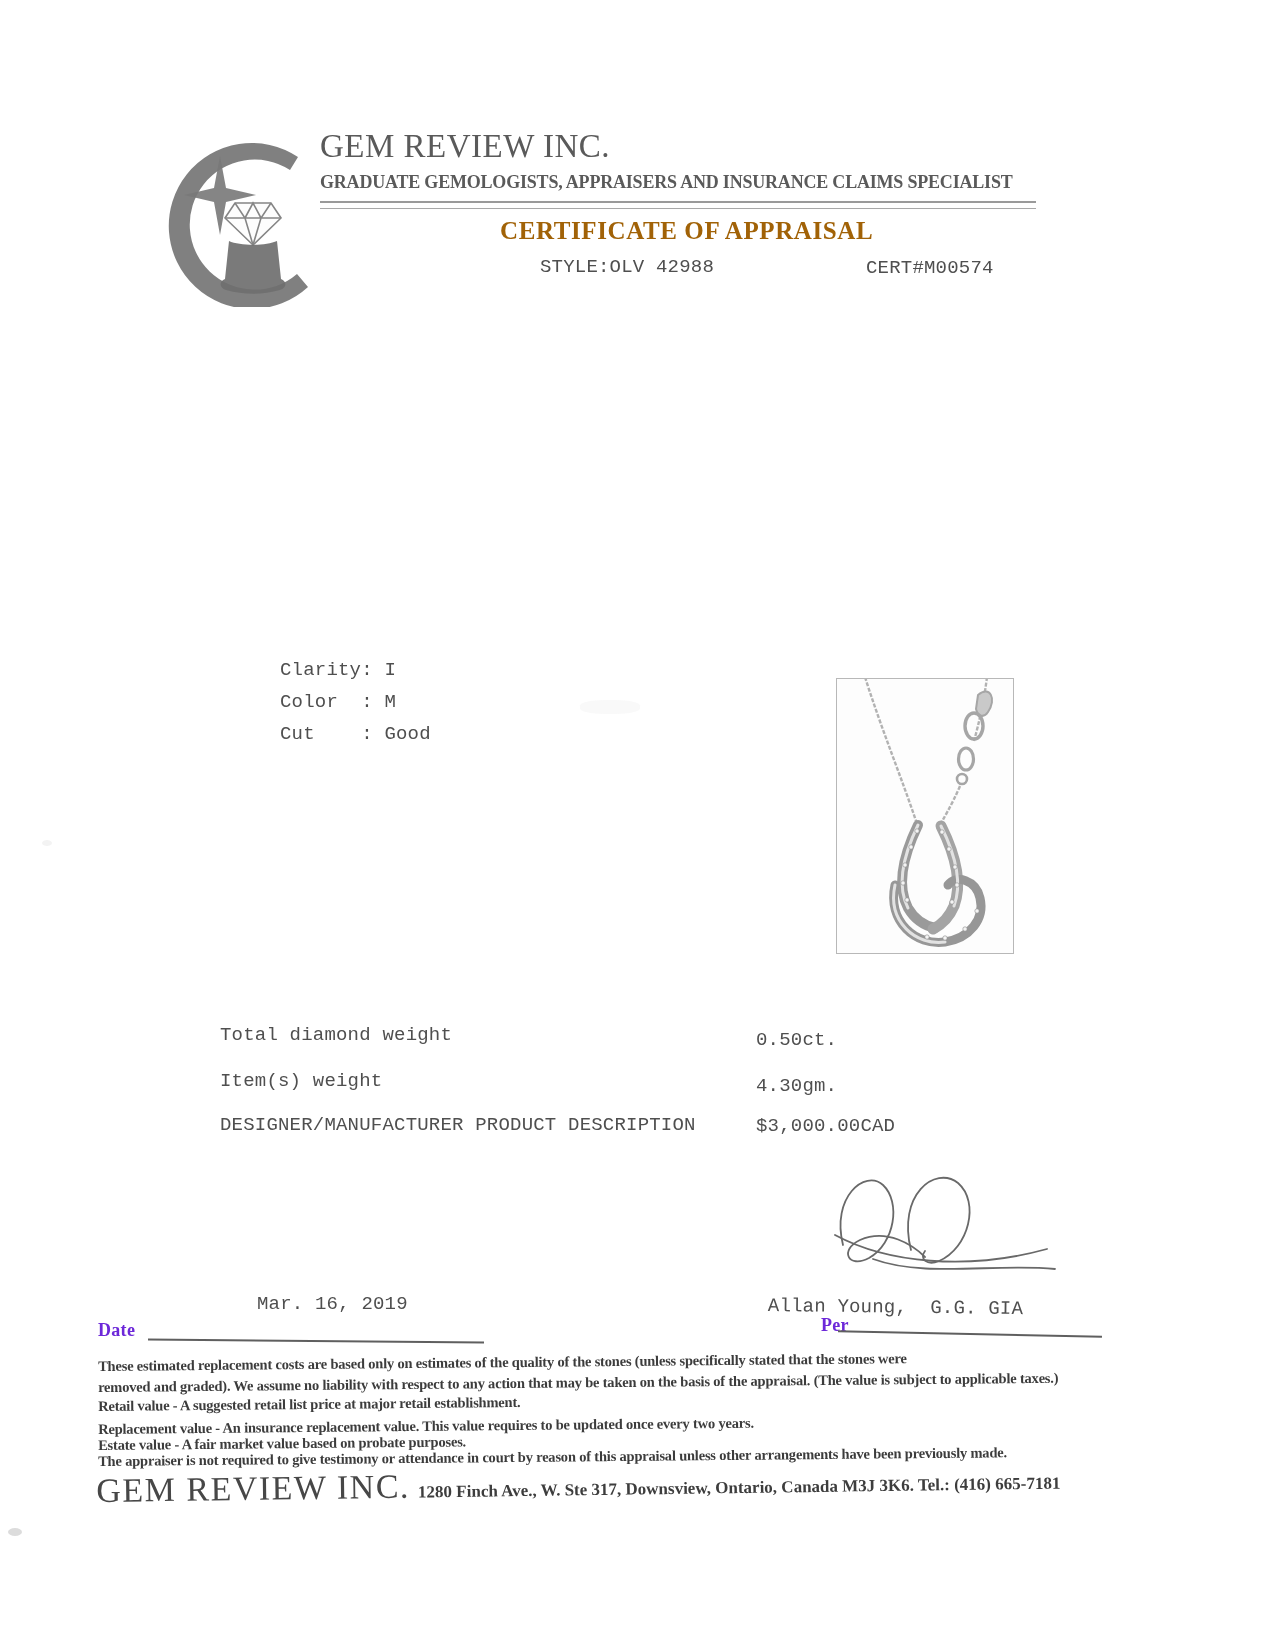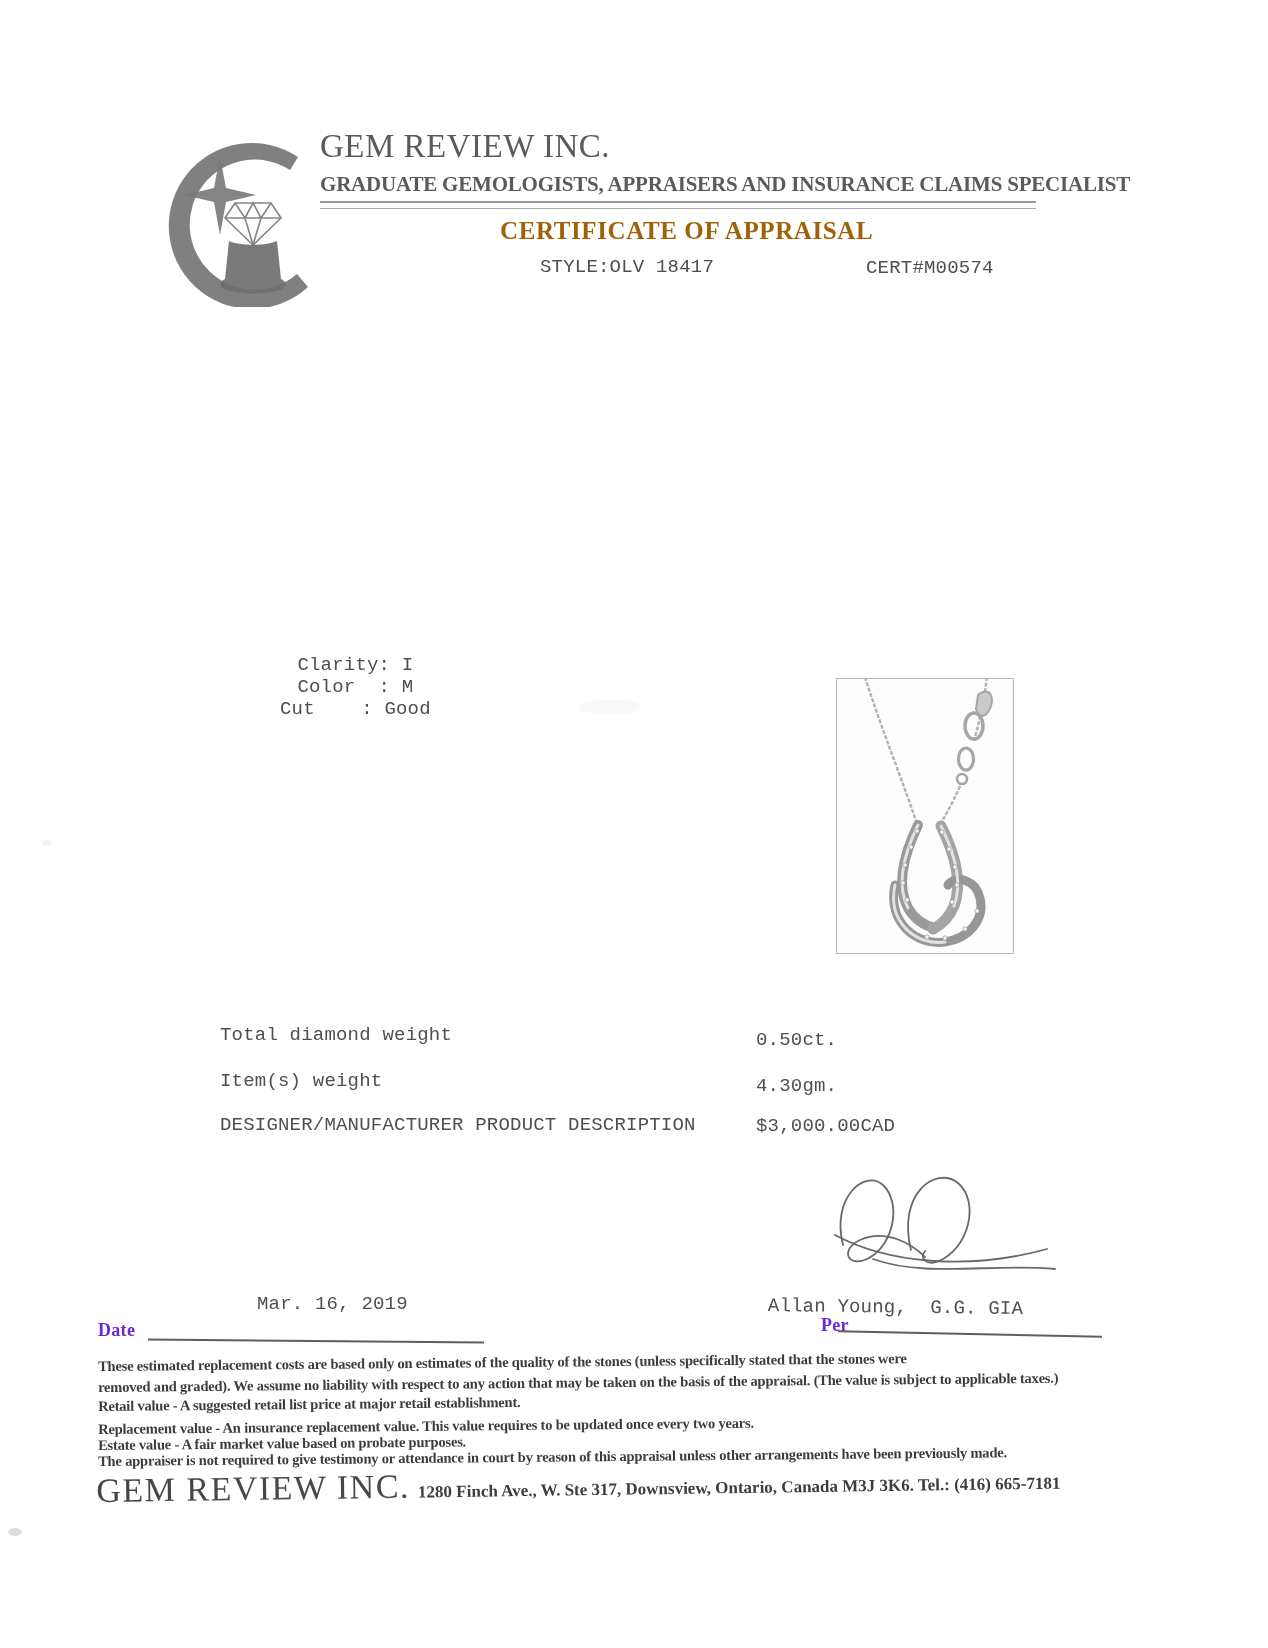--- a/index.html
+++ b/index.html
@@ -21,21 +21,21 @@
     letter-spacing:0.2px;
   }
   
   .company-name{
     font-size:33px;
     color:#5a5a5a;
     letter-spacing:0.5px;
     font-weight:normal;
   }
   .tagline{
-    font-size:21px;
+    font-size:18px;
     font-weight:bold;
     color:#5a5a5a;
     letter-spacing:-0.2px;
     white-space:nowrap;
   }
   .double-rule{
     width:716px;height:5px;
     border-top:2px solid #9a9a9a;
     border-bottom:1.5px solid #a8a8a8;
   }
@@ -115,27 +115,27 @@
   </div>
 
   <div class="abs company-name" style="left:320px;top:128px;">GEM REVIEW INC.</div>
 
   <div class="abs tagline" style="left:320px;top:172px;">GRADUATE GEMOLOGISTS, APPRAISERS AND INSURANCE CLAIMS SPECIALIST</div>
 
   <div class="abs double-rule" style="left:320px;top:201px;"></div>
 
   <div class="abs cert-title" style="left:500px;top:217px;">CERTIFICATE OF APPRAISAL</div>
 
-  <div class="abs mono" style="left:540px;top:257px;">STYLE:OLV 18417</div>
+  <div class="abs mono" style="left:540px;top:257px;">STYLE:OLV 42988</div>
 
   <div class="abs mono" style="left:866px;top:258px;">CERT#M00574</div>
 
 
 
-  <div class="abs mono" style="left:280px;top:654px;line-height:22px;text-align:center;">Clarity: I
+  <div class="abs mono" style="left:280px;top:654px;line-height:32px;">Clarity: I
 Color  : M
 Cut    : Good</div>
 
   <div class="abs photo-box" style="left:836px;top:678px;">
     <svg width="176" height="274" viewBox="0 0 176 274">
 
       <g stroke="#b2b2b2" stroke-width="2.4" fill="none" stroke-dasharray="4,1.6">
         <path d="M28,-2 C45,52 66,102 81,148"></path>
         <path d="M150,-2 C147,22 142,44 137,62"></path>
         <path d="M123,107 C115,126 106,140 101,150"></path>

